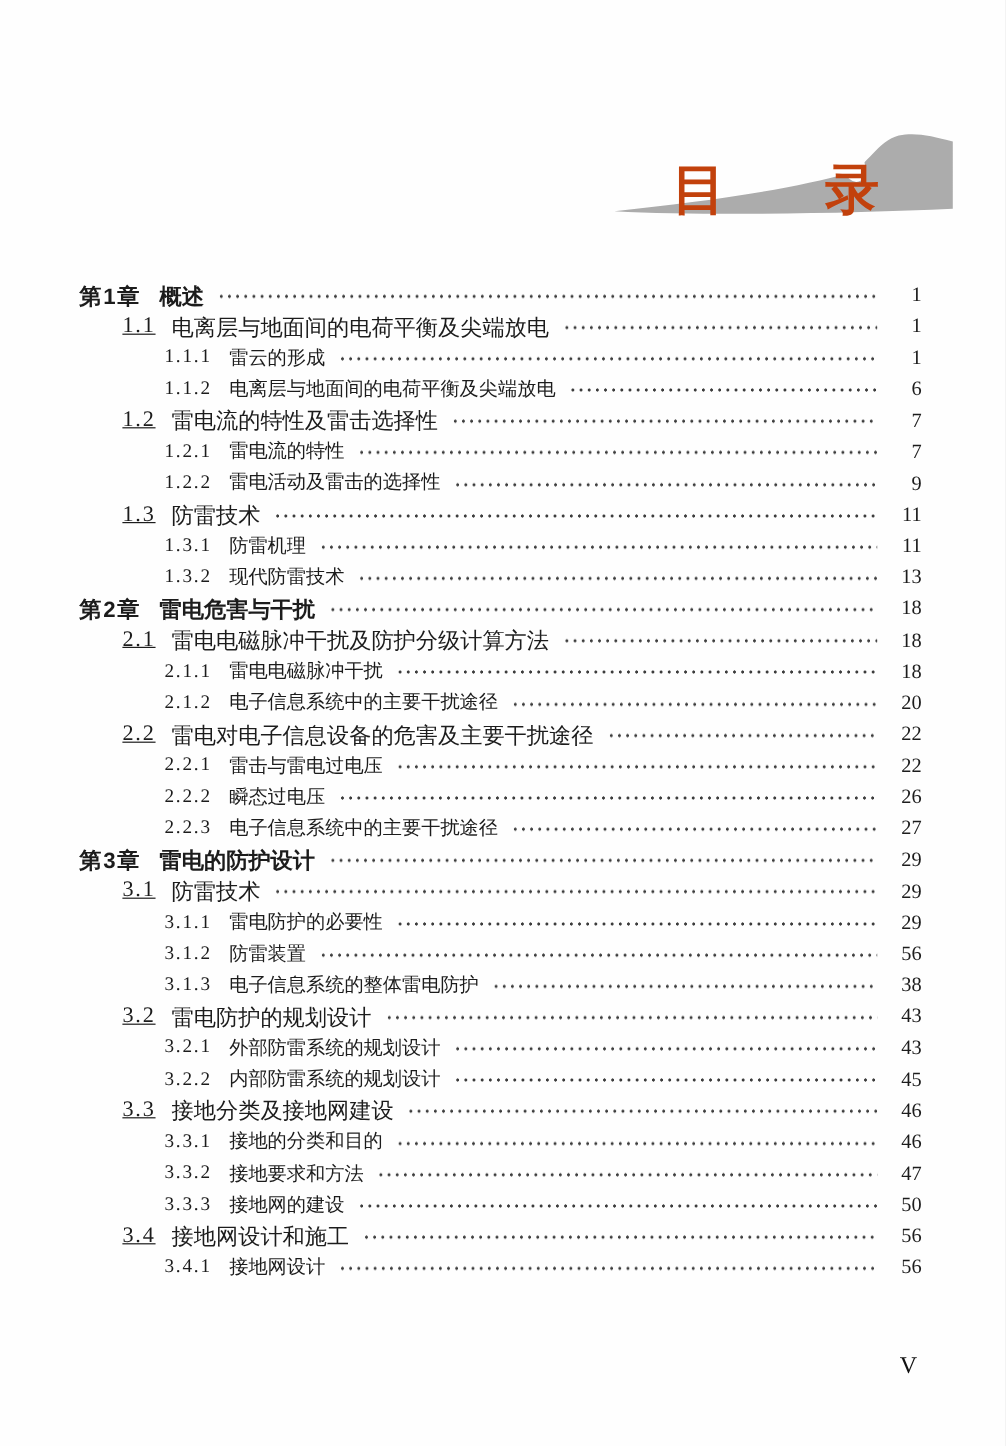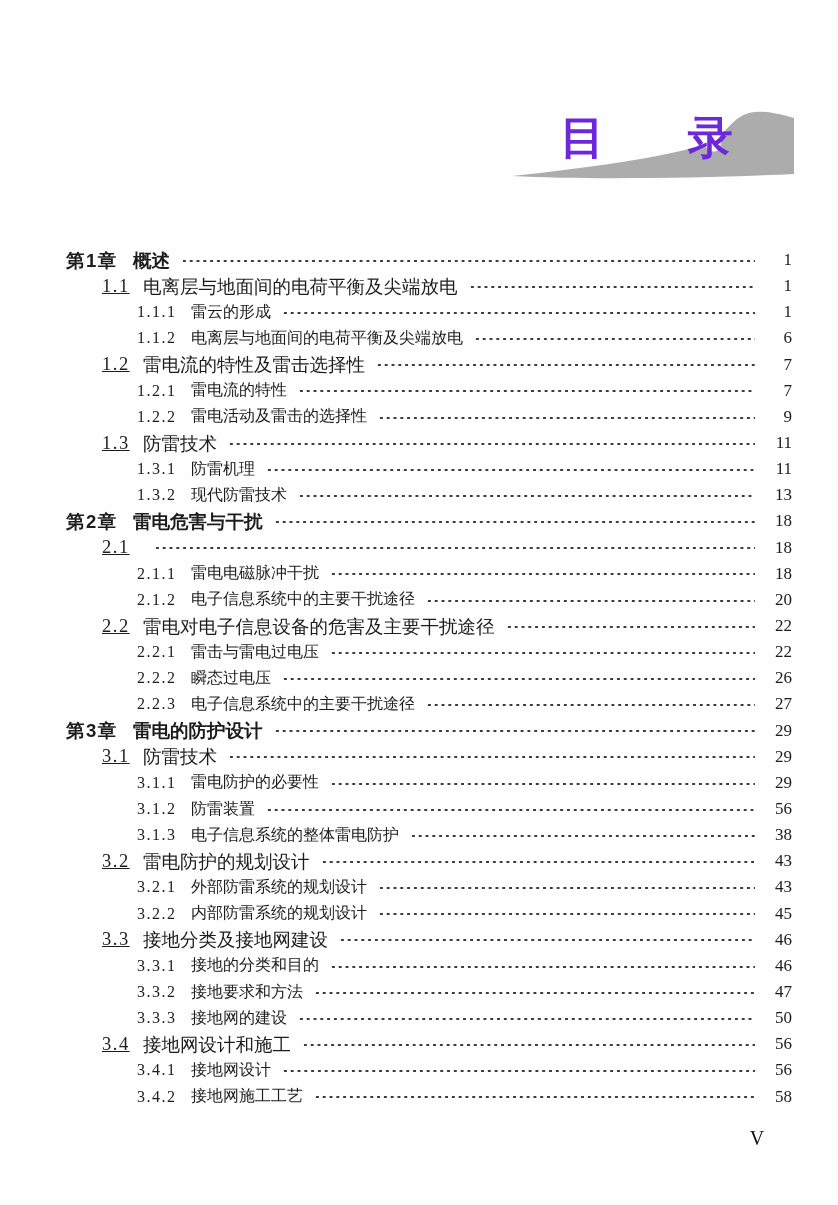--- a/index.html
+++ b/index.html
@@ -5,29 +5,29 @@
   html,body { margin:0; padding:0; background:#e8e8e8; }
   .page {
     position:relative; width:838px; height:1205px; margin:0 auto;
     background:#fefefe; overflow:hidden; color:#1c1c1c;
     font-family:"Liberation Serif","DejaVu Serif",serif;
   }
   
   .header-graphic { position:absolute; left:508px; top:104px; width:292px; height:84px; }
   .header-graphic svg { position:absolute; left:0; top:0; }
   .toc-heading {
-    position:absolute; left:52px; top:12px;
+    position:absolute; left:52px; top:32px;
     font-size:45px; line-height:1; font-weight:bold;
-    letter-spacing:0.42em; white-space:pre; color:#6d28d9;
+    letter-spacing:0.42em; white-space:pre; color:#c2410c;
     font-family:"Liberation Serif","DejaVu Serif",serif;
   }
   
   .toc {
-    position:absolute; top:247px; left:0; width:838px;
-    padding-right:46px; box-sizing:border-box;
+    position:absolute; top:233px; left:0; width:838px;
+    padding-right:70px; box-sizing:border-box;
   }
   .row { display:flex; align-items:center; height:26.15px; }
   .row .num   { flex:none; letter-spacing:1.5px; white-space:nowrap; }
   .row .title { flex:none; white-space:nowrap; }
   .row .leader {
     flex:1 1 auto; align-self:stretch; margin:0 9px 0 11px;
     background-image:radial-gradient(circle, #3c3c3c 1.15px, rgba(0,0,0,0) 1.5px);
     background-size:6.8px 10px; background-repeat:repeat-x;
     background-position:left 54%;
     min-width:14px;
@@ -140,20 +140,21 @@
       <span class="pg">13</span>
     </div>
       <div class="row level-chapter">
       <span class="num">第2章</span>
       <span class="title">雷电危害与干扰</span>
       <span class="leader"></span>
       <span class="pg">18</span>
     </div>
       <div class="row level-section">
       <span class="num">2.1</span>
+      <span class="title">雷电电磁脉冲干扰及防护分级计算方法</span>
       <span class="leader"></span>
       <span class="pg">18</span>
     </div>
       <div class="row level-subsection">
       <span class="num">2.1.1</span>
       <span class="title">雷电电磁脉冲干扰</span>
       <span class="leader"></span>
       <span class="pg">18</span>
     </div>
       <div class="row level-subsection">
@@ -263,23 +264,17 @@
       <span class="title">接地网设计和施工</span>
       <span class="leader"></span>
       <span class="pg">56</span>
     </div>
       <div class="row level-subsection">
       <span class="num">3.4.1</span>
       <span class="title">接地网设计</span>
       <span class="leader"></span>
       <span class="pg">56</span>
     </div>
-      <div class="row level-subsection">
-      <span class="num">3.4.2</span>
-      <span class="title">接地网施工工艺</span>
-      <span class="leader"></span>
-      <span class="pg">58</span>
-    </div>
     </div>
 
   <div class="folio">V</div>
 
 </div>
 
 </body></html>

